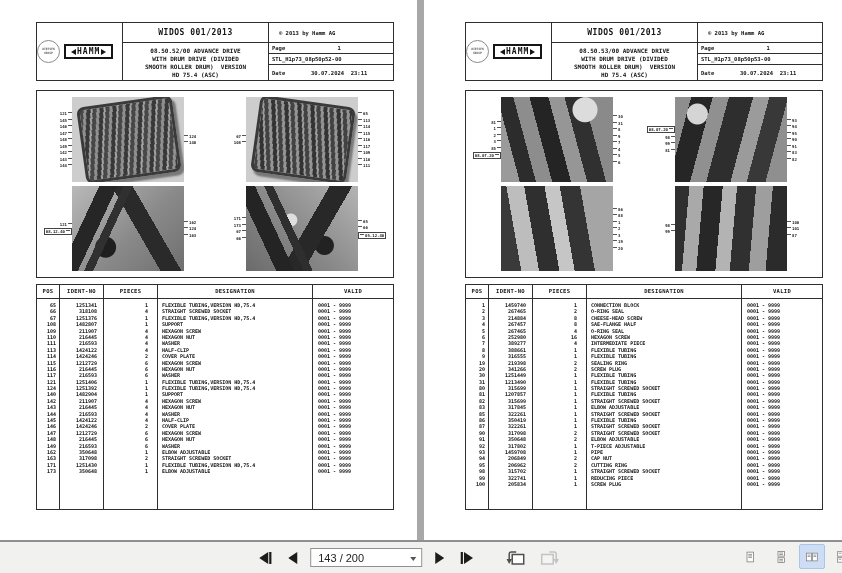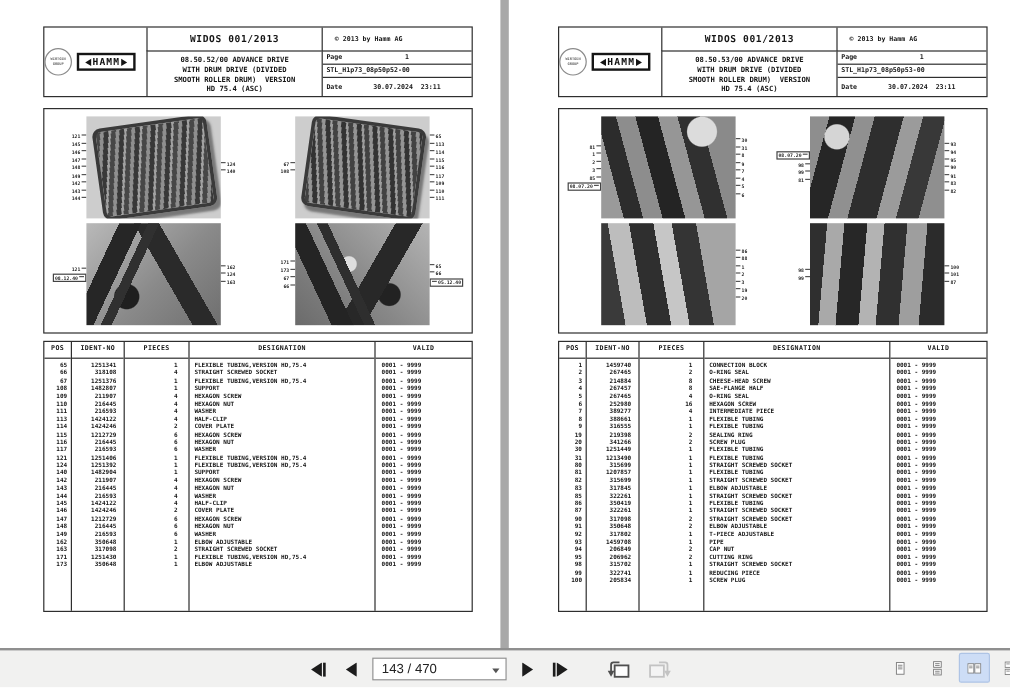--- a/index.html
+++ b/index.html
@@ -627,21 +627,21 @@
             <polygon points="10,0 1,6 10,12" fill="#1c1c1c"></polygon>
             <rect x="11" y="0" width="2.2" height="12" fill="#1c1c1c"></rect>
           </svg>
       </button>
       <button class="tb-btn">
         <svg width="10" height="12" viewBox="0 0 10 12">
             <polygon points="9,0 0,6 9,12" fill="#1c1c1c"></polygon>
           </svg>
       </button>
       <div class="page-box">
-        <span class="pb-text">143 / 470</span>
+        <span class="pb-text">143 / 200</span>
         <span class="pb-caret"></span>
       </div>
       <button class="tb-btn">
         <svg width="10" height="12" viewBox="0 0 10 12">
             <polygon points="1,0 10,6 1,12" fill="#1c1c1c"></polygon>
           </svg>
       </button>
       <button class="tb-btn">
         <svg width="15" height="12" viewBox="0 0 15 12">
             <rect x="1.5" y="0" width="2.2" height="12" fill="#1c1c1c"></rect>

